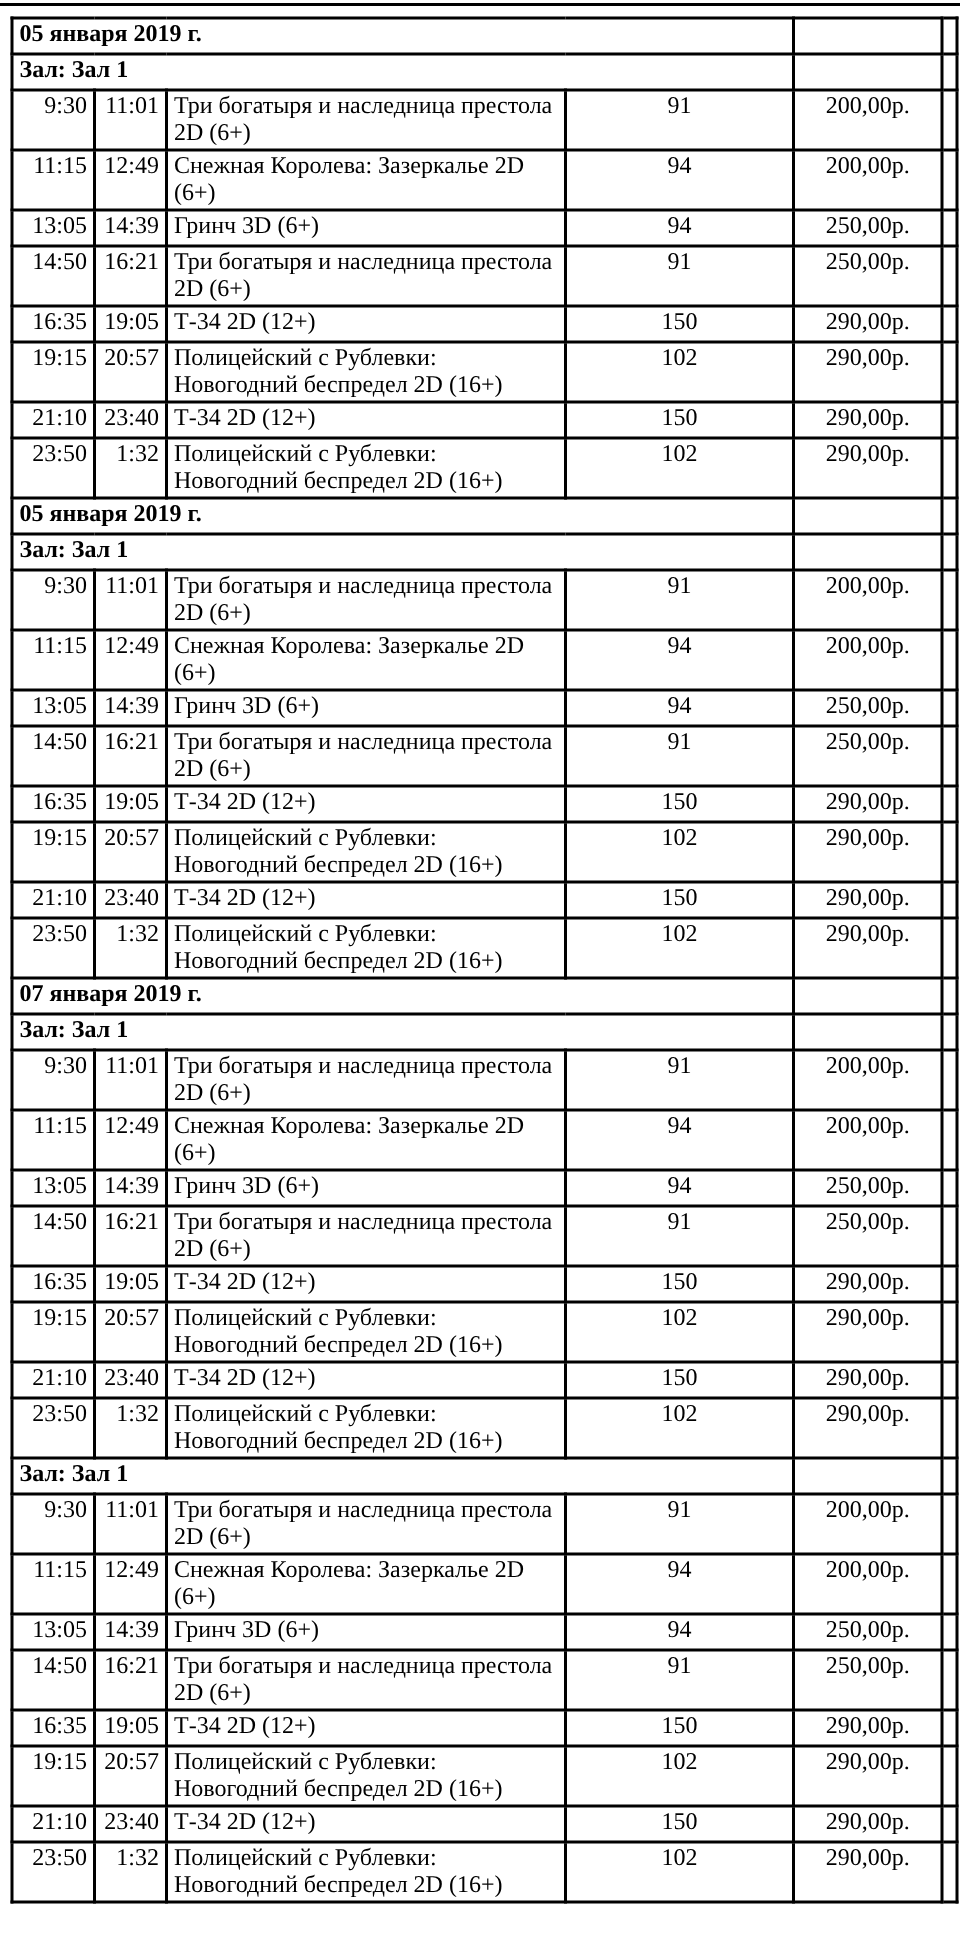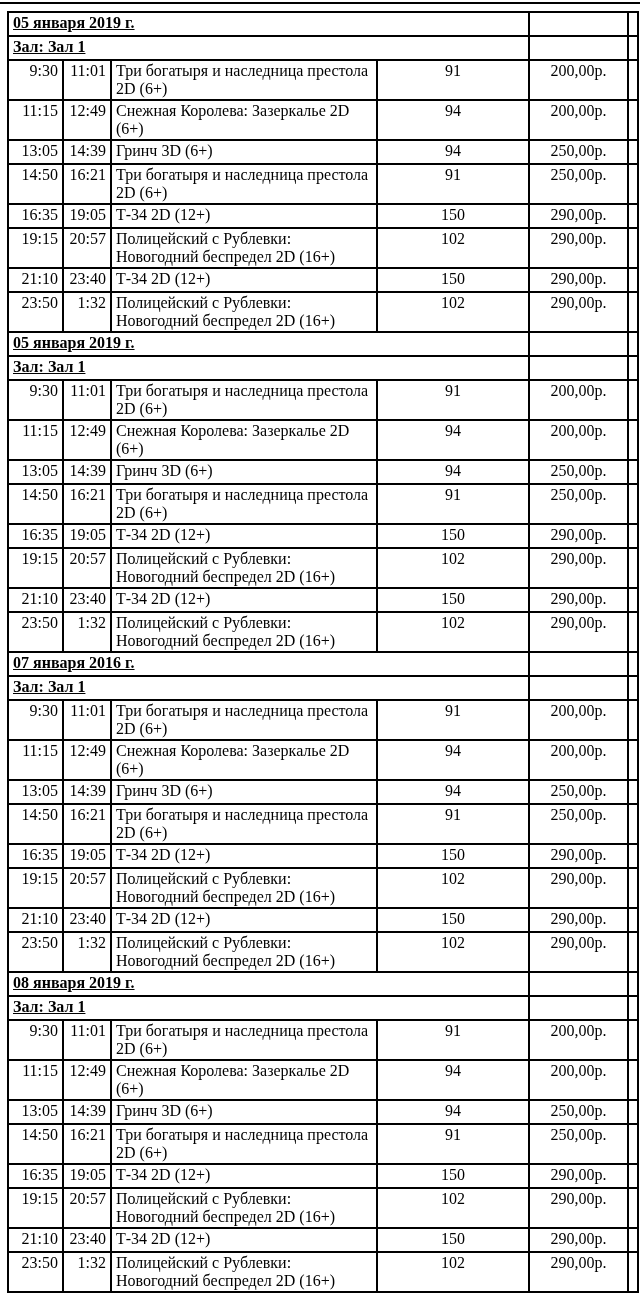--- a/index.html
+++ b/index.html
@@ -23,21 +23,21 @@
     font-size: 16px;
   }
   table.schedule td {
     border: 2px solid #000;
     padding: 1px 4px;
     vertical-align: top;
     line-height: 18px;
     height: 20px;
     overflow: hidden;
   }
-  tr.header-row td { font-weight: bold; text-decoration: underline; }
+  tr.header-row td { font-weight: bold; }
   td.c-start, td.c-end { text-align: right; padding-right: 6px; }
   td.c-dur, td.c-price { text-align: center; }
   td.c-title { white-space: pre-line; }
   td.c-narrow { padding: 0; }
 </style>
 </head>
 <body>
 
 <div class="top-rule"></div>
 
@@ -221,21 +221,21 @@
     <td class="c-start">23:50</td>
     <td class="c-end">1:32</td>
     <td class="c-title">Полицейский с Рублевки:
 Новогодний беспредел 2D (16+)</td>
     <td class="c-dur">102</td>
     <td class="c-price">290,00р.</td>
     <td class="c-narrow"></td>
   </tr>
 
   <tr class="header-row">
-    <td colspan="4">07 января 2016 г.</td>
+    <td colspan="4">07 января 2019 г.</td>
     <td></td>
     <td class="c-narrow"></td>
   </tr>
   <tr class="header-row">
     <td colspan="4">Зал: Зал 1</td>
     <td></td>
     <td class="c-narrow"></td>
   </tr>
 
   <tr class="data-row">
@@ -309,25 +309,20 @@
     <td class="c-start">23:50</td>
     <td class="c-end">1:32</td>
     <td class="c-title">Полицейский с Рублевки:
 Новогодний беспредел 2D (16+)</td>
     <td class="c-dur">102</td>
     <td class="c-price">290,00р.</td>
     <td class="c-narrow"></td>
   </tr>
 
   <tr class="header-row">
-    <td colspan="4">08 января 2019 г.</td>
-    <td></td>
-    <td class="c-narrow"></td>
-  </tr>
-  <tr class="header-row">
     <td colspan="4">Зал: Зал 1</td>
     <td></td>
     <td class="c-narrow"></td>
   </tr>
 
   <tr class="data-row">
     <td class="c-start">9:30</td>
     <td class="c-end">11:01</td>
     <td class="c-title">Три богатыря и наследница престола
 2D (6+)</td>

